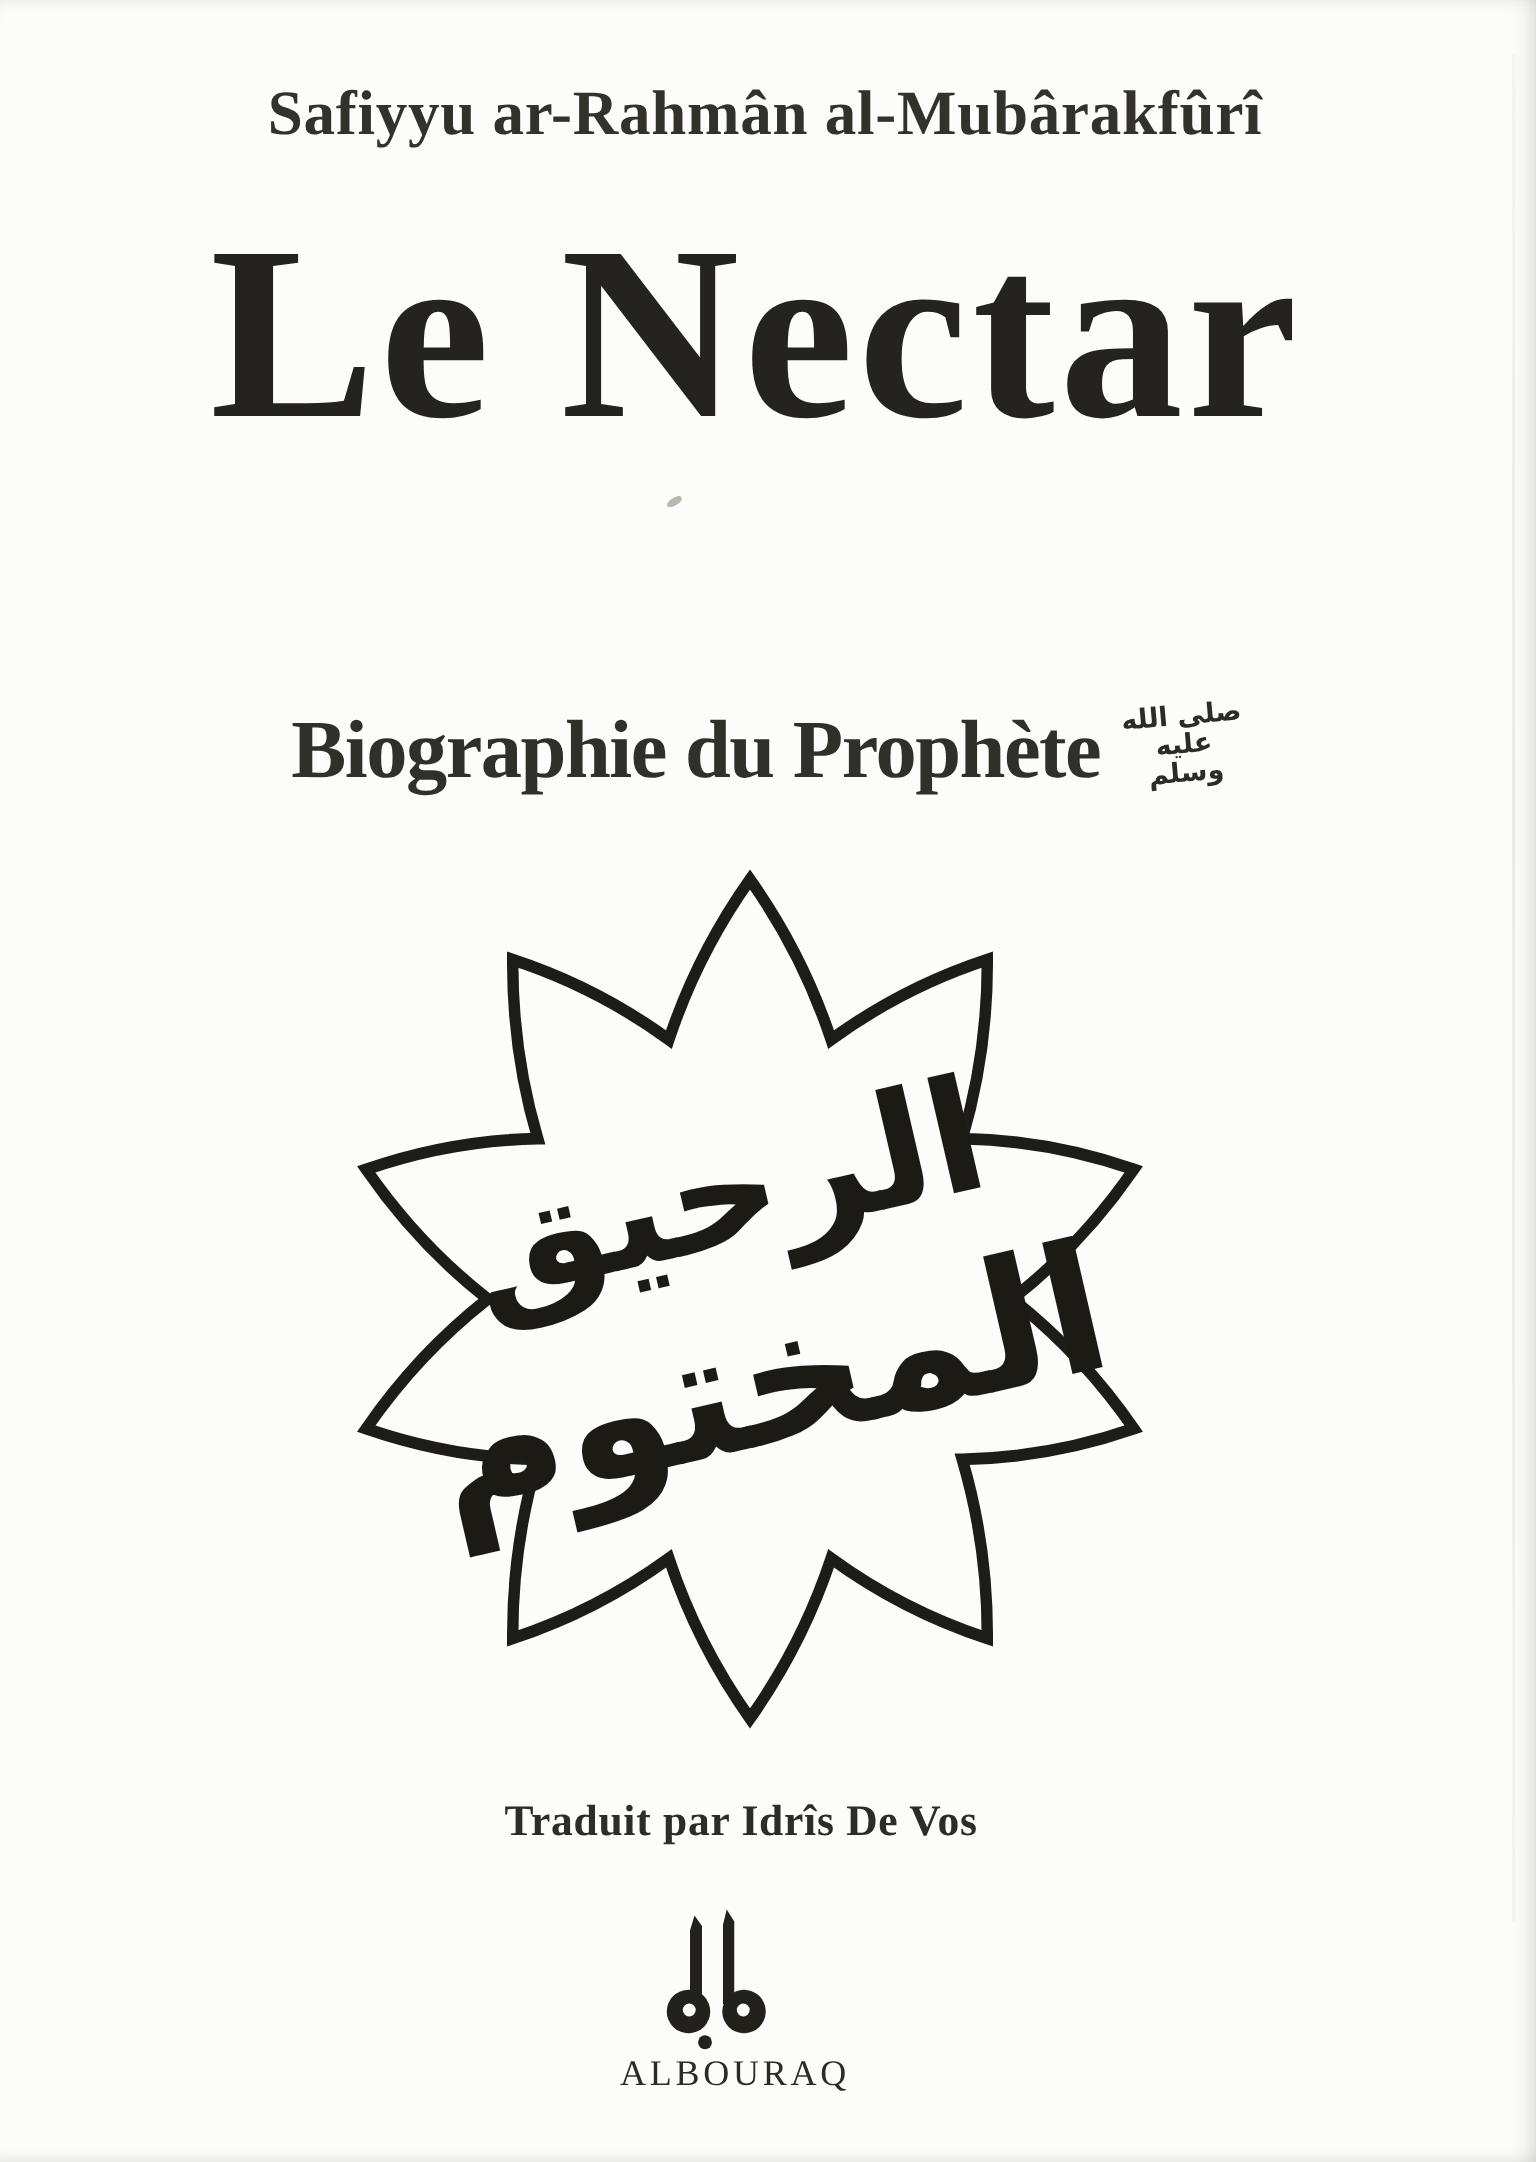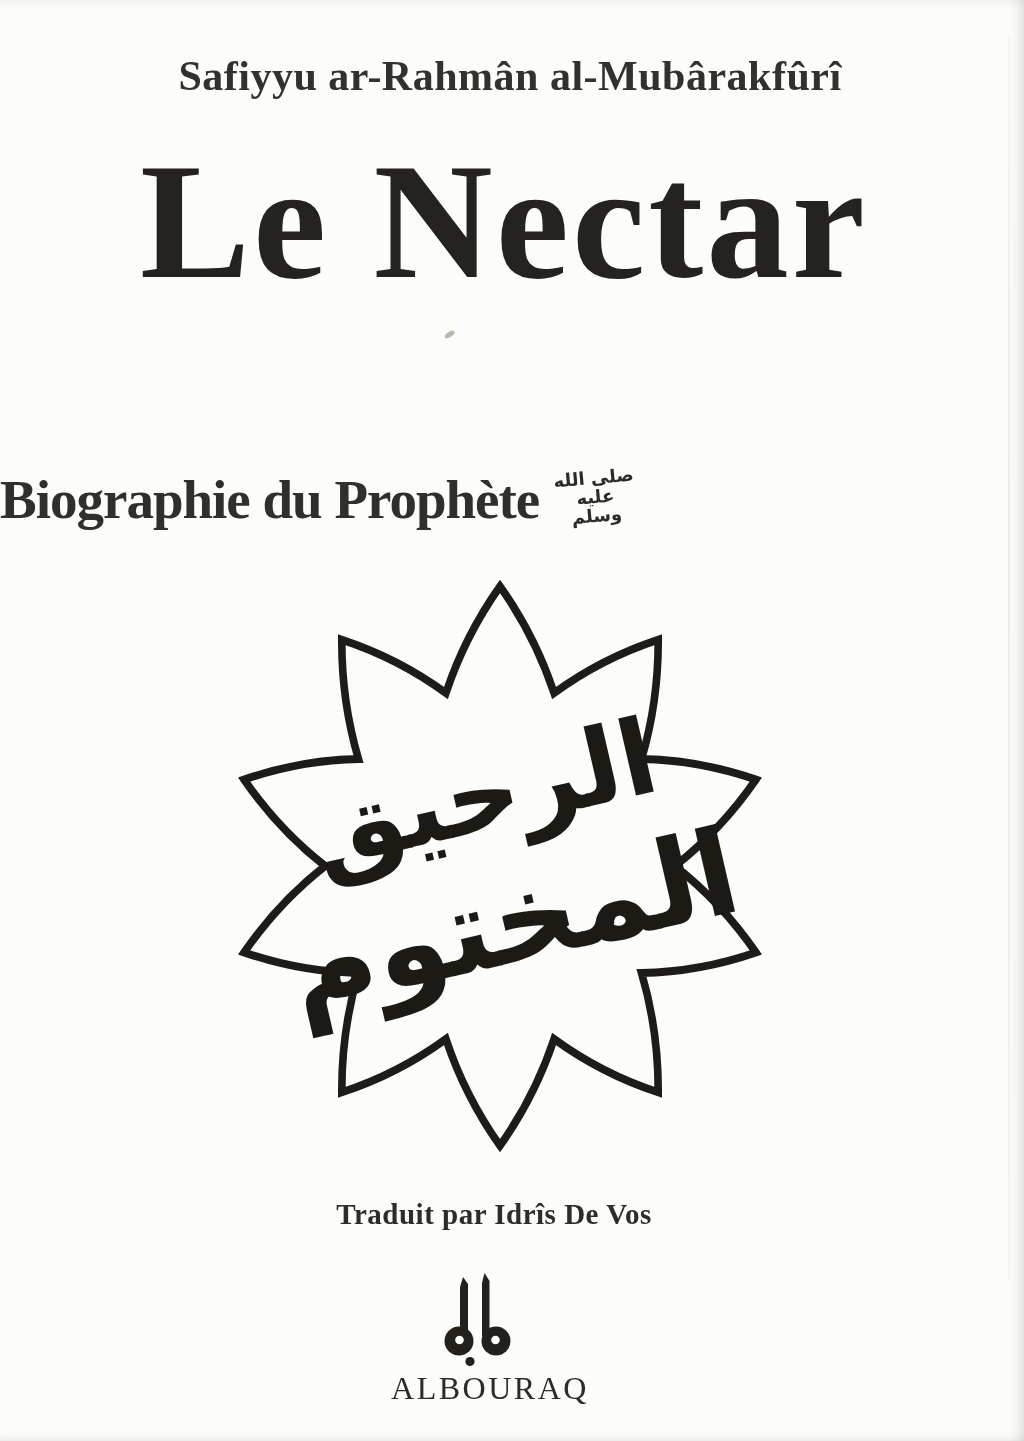--- a/index.html
+++ b/index.html
@@ -28,21 +28,21 @@
   }
   .title{
     position:absolute;left:0;right:16px;top:154px;margin:0;
     text-align:center;
     font-size:165px;font-weight:700;line-height:136px;letter-spacing:3px;
     color:#24231f;
   }
   .title .tl{display:block;}
   .subtitle-row{
     position:absolute;left:0;right:0;top:466px;
-    display:flex;align-items:flex-start;
+    display:flex;justify-content:center;align-items:flex-start;
   }
   .subtitle{
     font-size:55px;font-weight:700;letter-spacing:-1px;
     color:#30302a;line-height:1;
     padding-top:6px;
   }
   .salutation{
     display:inline-block;margin-left:16px;margin-top:2px;
     font-family:"DejaVu Sans",sans-serif;
     font-size:18px;font-weight:700;line-height:1.06;
@@ -71,21 +71,21 @@
     color:#2d2c26;
   }
   .publisher{
     position:absolute;left:0;right:0;top:1272px;
     display:flex;flex-direction:column;align-items:center;
     transform:translateX(-22px);
   }
   .publisher .logo{width:100px;height:96px;display:block;}
   .pubname{
     margin-top:2px;
-    font-size:32px;letter-spacing:2.5px;
+    font-size:24px;letter-spacing:2.5px;
     color:#2c2b27;
   }
   .speck{
     position:absolute;left:444px;top:332px;width:11px;height:5px;
     border-radius:60% 40% 50% 50%;
     background:#83806f;opacity:.55;transform:rotate(-28deg);
   }
 </style>
 </head>
 <body>

